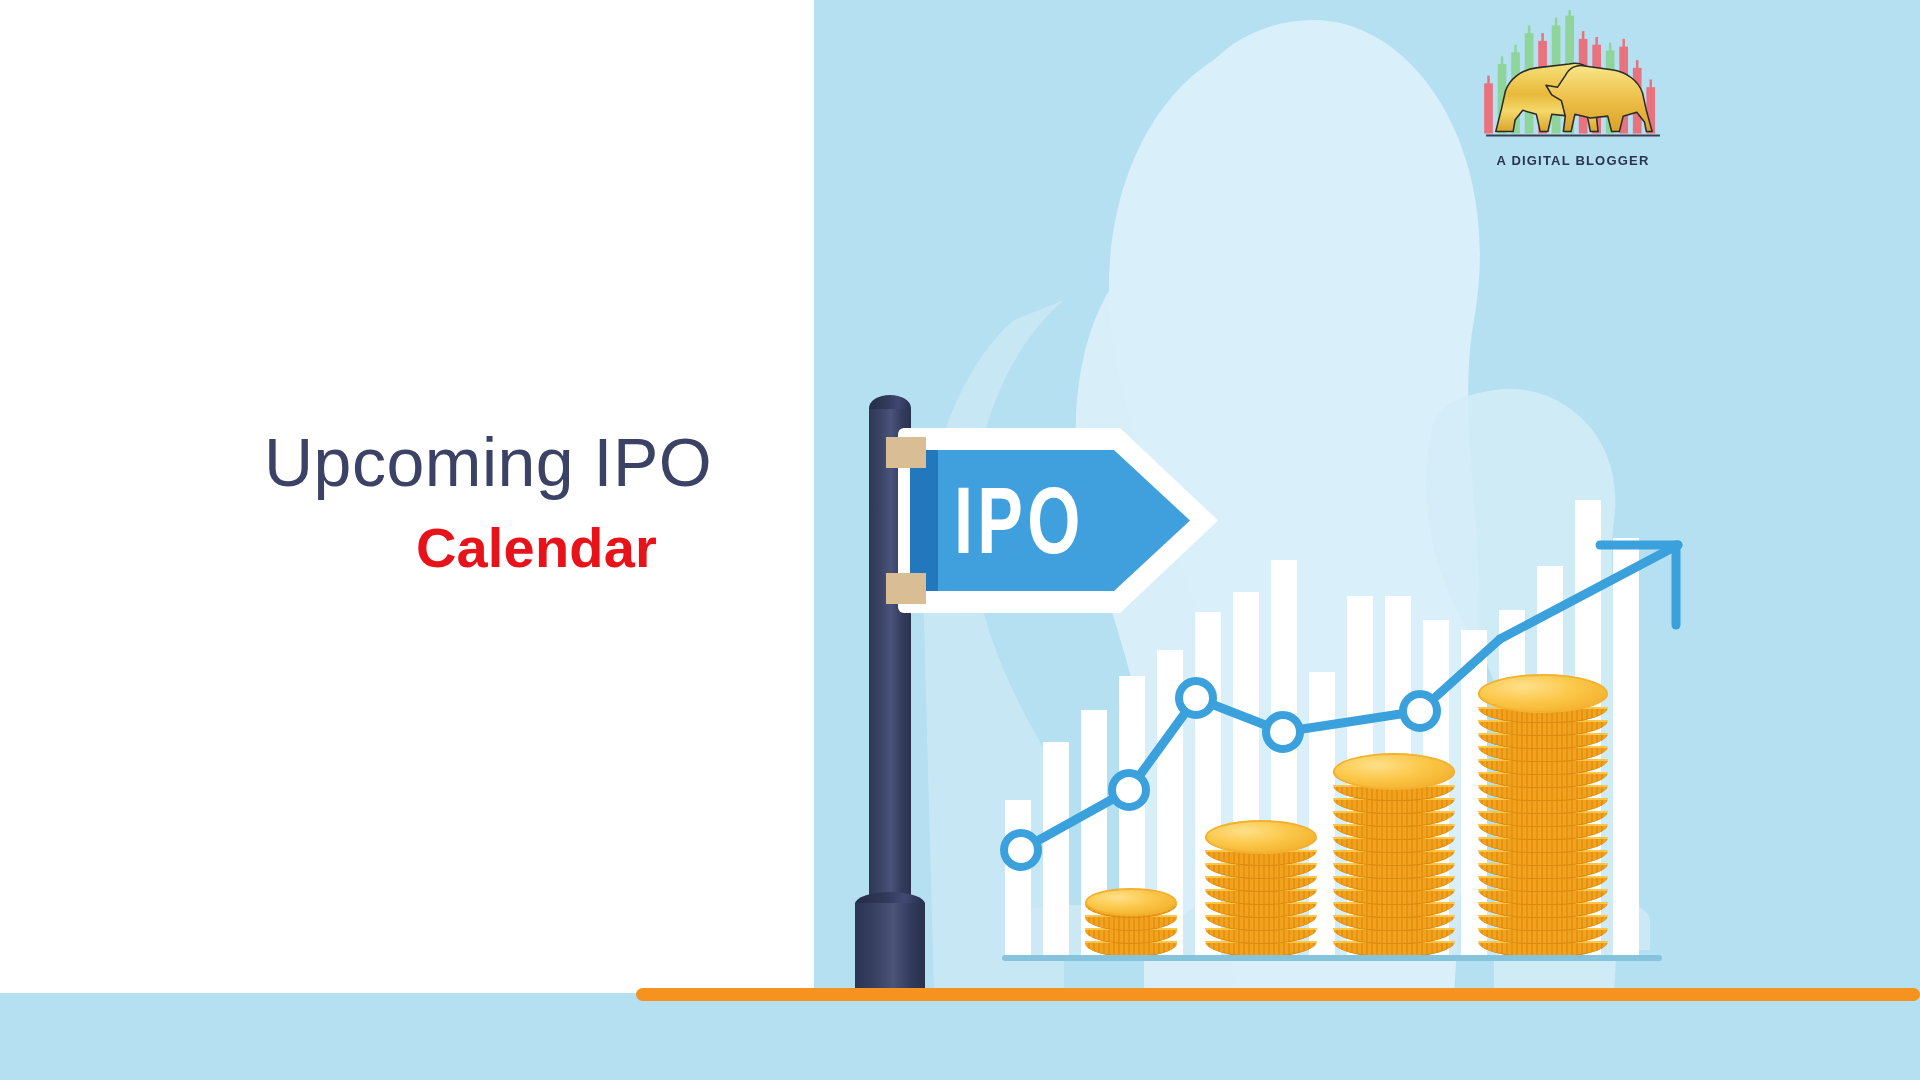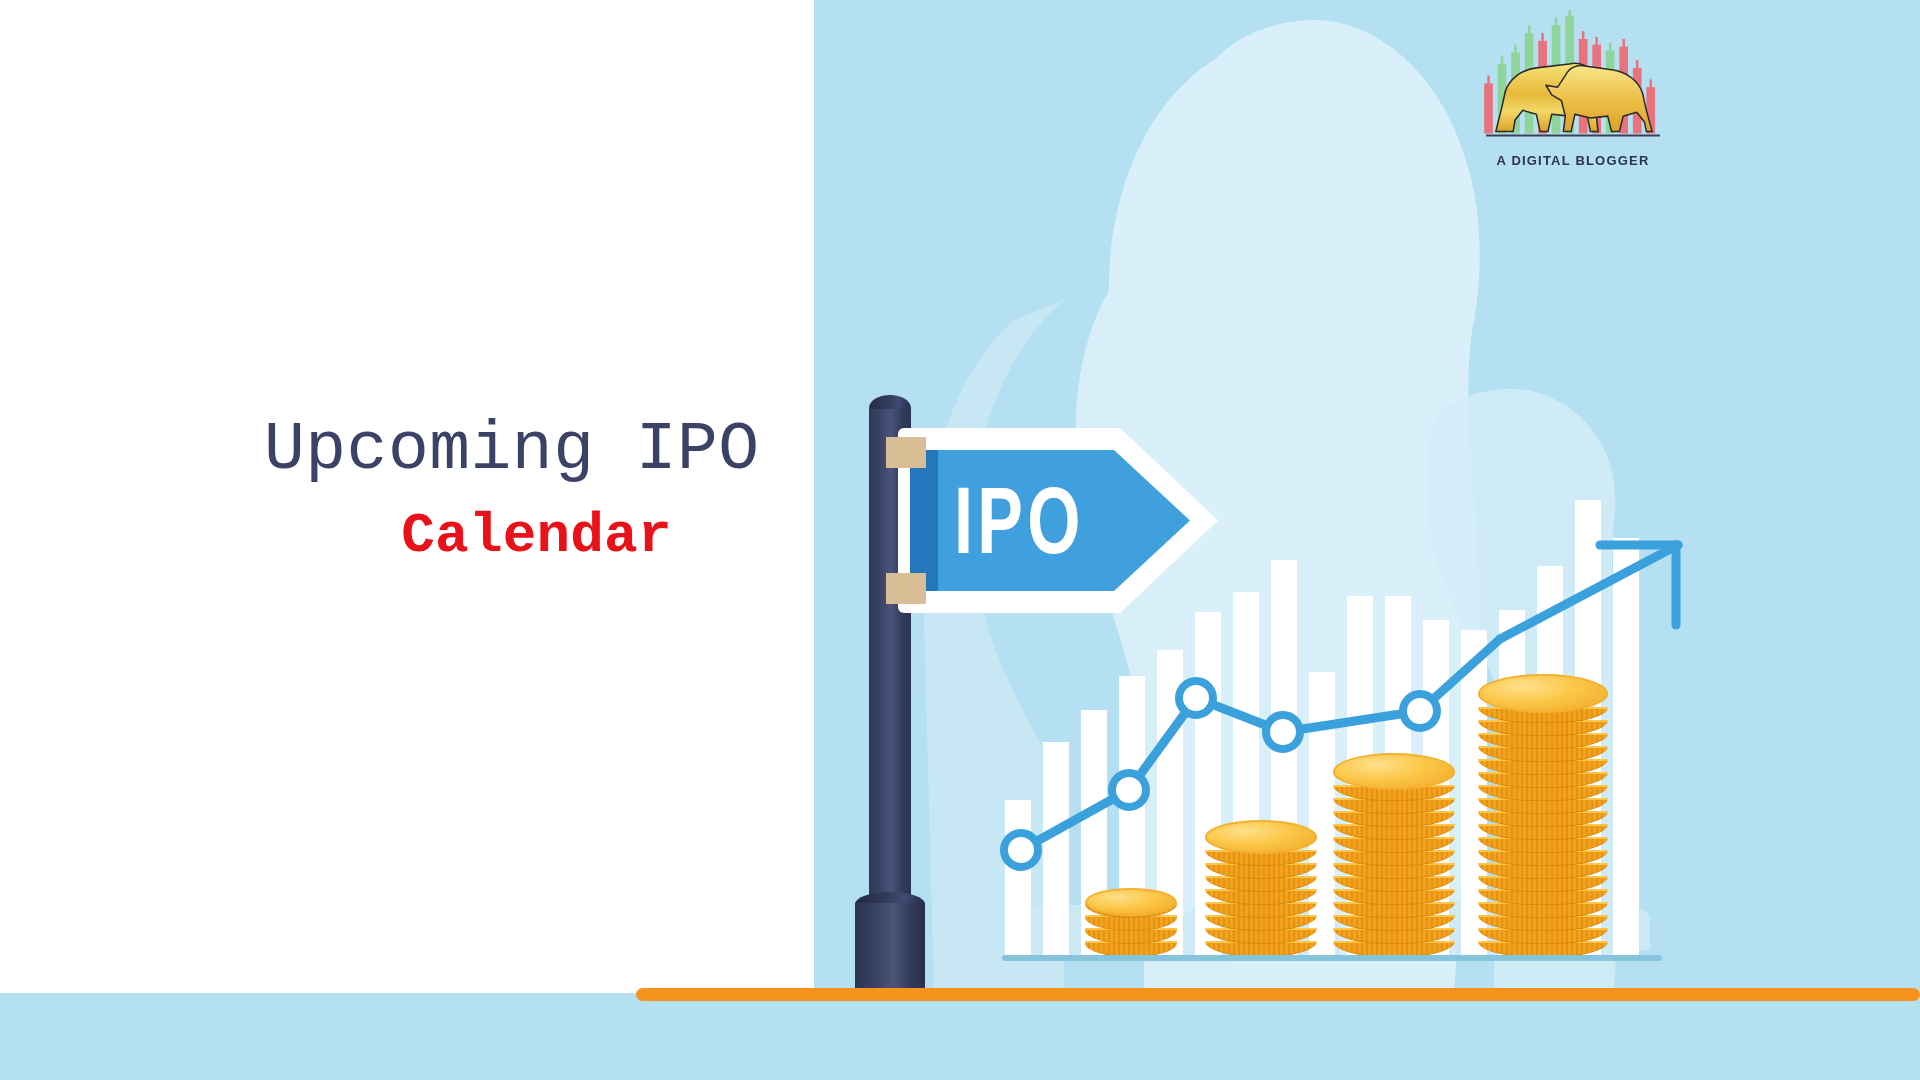--- a/index.html
+++ b/index.html
@@ -7,21 +7,21 @@
   #stage{position:relative;width:1920px;height:1080px;background:#b4e0f2;overflow:hidden;}
 
   
   .left-panel{position:absolute;left:0;top:0;width:814px;height:993px;background:#ffffff;}
 
   
   .bottom-band{position:absolute;left:0;top:993px;width:1920px;height:87px;background:#b4e0f2;}
   .orange-rule{position:absolute;left:636px;top:988px;width:1284px;height:13px;background:#f6931e;border-radius:7px;}
 
   
-  .headline{position:absolute;left:264px;top:407px;width:545px;font-family:Liberation Mono, monospace;}
+  .headline{position:absolute;left:264px;top:419px;width:545px;}
   .headline .l1{font-size:68px;line-height:86px;color:#3b4266;font-weight:400;letter-spacing:.5px;white-space:nowrap;}
   .headline .l2{font-size:56px;line-height:86px;color:#e8131a;font-weight:700;letter-spacing:.2px;text-align:center;}
 
   
   .logo{position:absolute;left:1473px;top:8px;width:200px;height:170px;}
   .logo-art{position:absolute;left:0;top:0;width:200px;height:140px;}
   .logo-text{position:absolute;left:0;top:145px;width:200px;text-align:center;font-size:13px;font-weight:700;letter-spacing:1.2px;color:#2b3350;}
 
   
   .blobs{position:absolute;left:814px;top:0;width:1106px;height:993px;}

